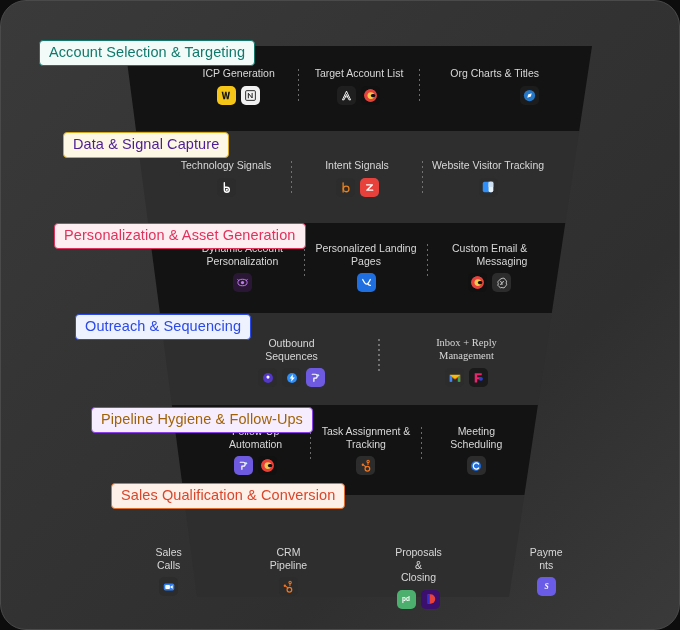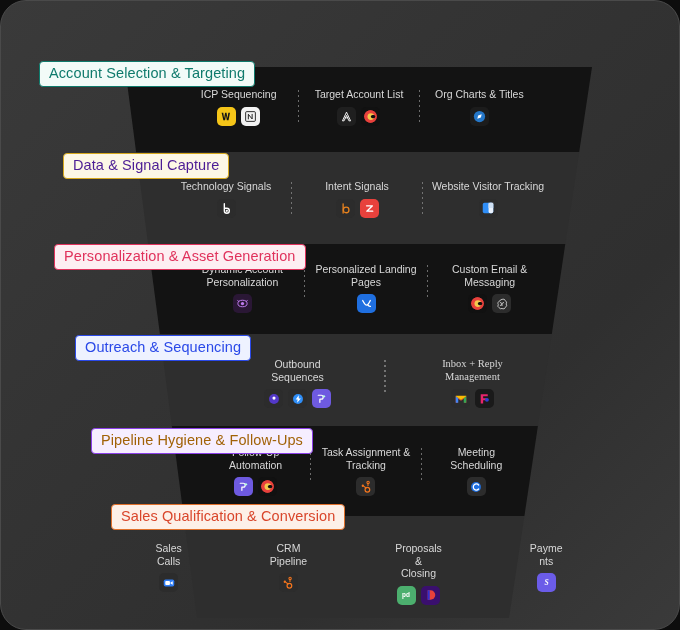--- a/index.html
+++ b/index.html
@@ -14,21 +14,21 @@
     box-sizing:border-box;
     background:linear-gradient(135deg,#3a3a3a 0%,#343434 35%,#2f2f2f 70%,#3a3a3a 100%);
     border-radius:26px;
     border:1px solid #4a4a4a;
     overflow:hidden;
   }
 
   
   #funnel{
     position:absolute;
-    left:0;top:0;width:680px;height:564px;margin-top:21px;
+    left:0;top:0;width:680px;height:564px;
   }
 
   
   .chip{
     position:absolute;
     display:inline-block;
     padding:3px 9px 4px 9px;
     border-radius:4px;
     font-size:14.5px;
     line-height:17px;
@@ -95,21 +95,21 @@
         <polygon points="124.0,45.0 591.0,45.0 578.2,130.0 135.1,130.0" fill="#131313"></polygon>
         <polygon points="135.1,130.0 578.2,130.0 564.3,222.0 147.1,222.0" fill="#2e2e2e"></polygon>
         <polygon points="147.1,222.0 564.3,222.0 550.8,312.0 158.9,312.0" fill="#131313"></polygon>
         <polygon points="158.9,312.0 550.8,312.0 536.9,404.0 170.9,404.0" fill="#2e2e2e"></polygon>
         <polygon points="170.9,404.0 536.9,404.0 523.4,494.0 182.7,494.0" fill="#131313"></polygon>
         <polygon points="182.7,494.0 523.4,494.0 508.0,596.0 196.0,596.0" fill="#2e2e2e"></polygon>
       </svg>
       <div class="chip" style="left: 38px; top: 39px; color: rgb(15, 122, 108); background: rgb(242, 251, 248); border: 1px solid rgb(15, 122, 108);">Account Selection &amp; Targeting</div>
       <div class="subs" style="left: 178px; top: 66px; width: 360px;">
         <div class="sub" style="flex: 1 1 0px;">
-          <div class="sub-label">ICP Sequencing</div>
+          <div class="sub-label">ICP Generation</div>
           <div class="icons">
             <div class="tile" style="background: rgb(245, 197, 24);">
               <svg width="13" height="13" viewBox="0 0 24 24">
                 <path d="M3 5h3l1.6 10L9.4 5h2.6l1.8 10L15.4 5h3l-2.6 14h-3.2L11 9.5 9.4 19H6.2z" fill="#161616"></path>
               </svg>
             </div>
             <div class="tile" style="background: rgb(242, 242, 242);">
               <svg width="13" height="13" viewBox="0 0 24 24">
                 <rect x="3" y="3" width="18" height="18" rx="2" fill="none" stroke="#111111" stroke-width="1.6"></rect>
                 <path d="M8 16.5V8l7 8.5V8" fill="none" stroke="#111111" stroke-width="1.7" stroke-linecap="round" stroke-linejoin="round"></path>
@@ -133,21 +133,21 @@
                 <path d="M12 2a10 10 0 000 20 10 10 0 000-20z" fill="#e8413c"></path>
                 <path d="M13 2.2A10 10 0 0013 21.8 10 10 0 0113 2.2z" fill="#2f6fd0"></path>
                 <circle cx="12.6" cy="12" r="5.4" fill="#f2c94c"></circle>
                 <path d="M13.4 6.8a5.4 5.4 0 000 10.4 5.4 5.4 0 010-10.4z" fill="#f2c94c"></path>
                 <rect x="12.6" y="9.4" width="7" height="5.2" rx="2.6" fill="#0f0f0f"></rect>
               </svg>
             </div>
           </div>
         </div>
         <div class="divider" style="height: 34px;"></div>
-        <div class="sub" style="flex: 1 1 0px;">
+        <div class="sub" style="flex: 1 1 0px; align-items: flex-end;">
           <div class="sub-label">Org Charts &amp; Titles</div>
           <div class="icons">
             <div class="tile" style="background: rgb(28, 28, 28);">
               <svg width="15" height="15" viewBox="0 0 24 24">
                 <circle cx="12" cy="12" r="9" fill="#2577c8"></circle>
                 <path d="M15.5 8.5 9.8 10.4 8.5 15.5l5.7-1.9z" fill="#ffffff"></path>
               </svg>
             </div>
           </div>
         </div>
@@ -218,21 +218,21 @@
           <div class="icons">
             <div class="tile" style="background: rgb(31, 111, 224);">
               <svg width="13" height="13" viewBox="0 0 24 24">
                 <path d="M5 6.5c2.2 4 4 8.5 7.2 8.5 3 0 4.5-3.8 6.8-8.5" fill="none" stroke="#ffffff" stroke-width="2.4" stroke-linecap="round"></path>
                 <path d="M14.5 14.8c1.4 1.6 3 2.6 4.8 2.6" fill="none" stroke="#ffffff" stroke-width="2.2" stroke-linecap="round"></path>
               </svg>
             </div>
           </div>
         </div>
         <div class="divider" style="height: 34px;"></div>
-        <div class="sub" style="flex: 1 1 0px;">
+        <div class="sub" style="flex: 1 1 0px; text-align: right;">
           <div class="sub-label">Custom Email &amp;
 Messaging</div>
           <div class="icons">
             <div class="tile" style="background: rgb(17, 17, 17);">
               <svg width="15" height="15" viewBox="0 0 24 24">
                 <circle cx="12" cy="12" r="10" fill="#e8413c"></circle>
                 <path d="M12 2a10 10 0 000 20 10 10 0 000-20z" fill="#e8413c"></path>
                 <path d="M13 2.2A10 10 0 0013 21.8 10 10 0 0113 2.2z" fill="#2f6fd0"></path>
                 <circle cx="12.6" cy="12" r="5.4" fill="#f2c94c"></circle>
                 <path d="M13.4 6.8a5.4 5.4 0 000 10.4 5.4 5.4 0 010-10.4z" fill="#f2c94c"></path>
@@ -244,21 +244,21 @@
                 <g fill="none" stroke="#dcdcdc" stroke-width="1.45">
                   <path d="M12 4.2a4 4 0 00-3.8 2.7 4 4 0 00-2.6 6 4 4 0 001.4 5.5 4 4 0 005.0 1.3 4 4 0 006.0-2.2 4 4 0 001.2-5.6 4 4 0 00-1.4-5.5A4 4 0 0012 4.2z"></path>
                   <path d="M8.6 9.2l3.4 2 3.4-2M12 11.2v4.2M8.6 14.8l3.4-2"></path>
                 </g>
               </svg>
             </div>
           </div>
         </div>
       </div>
       <div class="chip" style="left: 74px; top: 313px; color: rgb(42, 73, 232); background: rgb(238, 242, 255); border: 1px solid rgb(42, 73, 232);">Outreach &amp; Sequencing</div>
-      <div class="subs" style="left: 210px; top: 336px; width: 348px;">
+      <div class="subs" style="left: 204px; top: 336px; width: 348px;">
         <div class="sub" style="flex: 1 1 0px;">
           <div class="sub-label">Outbound
 Sequences</div>
           <div class="icons">
             <div class="tile" style="background: rgb(44, 44, 44);">
               <svg width="14" height="14" viewBox="0 0 24 24">
                 <circle cx="12" cy="12" r="8.5" fill="#5338c8"></circle>
                 <circle cx="12" cy="10.4" r="2.7" fill="#ffffff"></circle>
               </svg>
             </div>
@@ -349,21 +349,21 @@
             <div class="tile" style="background: rgb(44, 44, 44);">
               <svg width="14" height="14" viewBox="0 0 24 24">
                 <circle cx="12" cy="12" r="8.5" fill="#1f6fe0"></circle>
                 <path d="M16.5 8.6A5.2 5.2 0 1016.5 15.4" fill="none" stroke="#ffffff" stroke-width="2.1" stroke-linecap="round"></path>
               </svg>
             </div>
           </div>
         </div>
       </div>
       <div class="chip" style="left: 110px; top: 482px; color: rgb(217, 70, 43); background: rgb(253, 240, 232); border: 1px solid rgb(224, 112, 43);">Sales Qualification &amp; Conversion</div>
-      <div class="subs" style="left: 208px; top: 520px; width: 300px; gap: 44px;">
+      <div class="subs" style="left: 208px; top: 545px; width: 300px; gap: 44px;">
         <div class="sub" style="flex: 1 1 0px;">
           <div class="sub-label">Sales
 Calls</div>
           <div class="icons">
             <div class="tile" style="background: rgb(44, 44, 44);">
               <svg width="14" height="14" viewBox="0 0 24 24">
                 <rect x="3" y="6" width="18" height="12" rx="3" fill="#2f7ef7"></rect>
                 <rect x="5.6" y="8.6" width="8" height="6.8" rx="1.6" fill="#fff"></rect>
                 <path d="M14.6 11.3 18.4 9v6l-3.8-2.3z" fill="#fff"></path>
               </svg>

